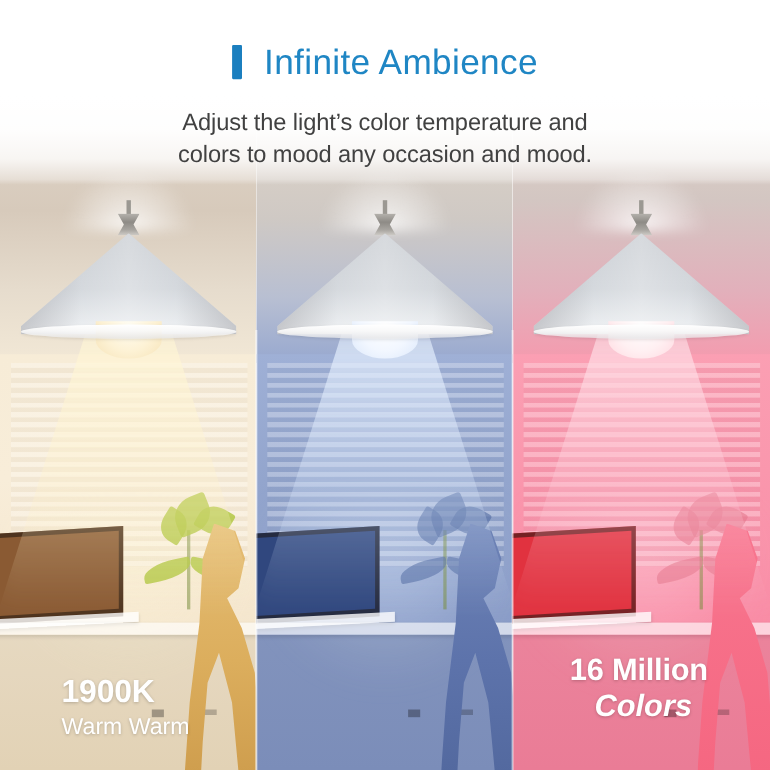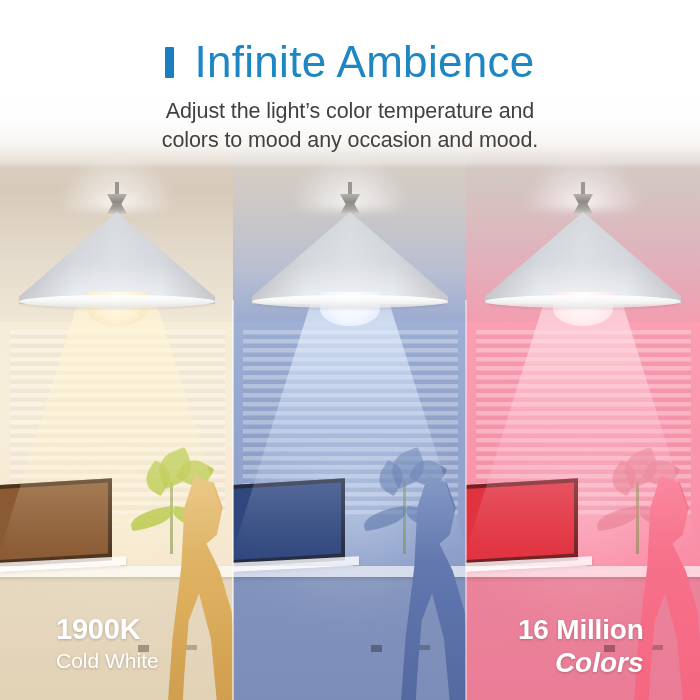--- a/index.html
+++ b/index.html
@@ -45,21 +45,21 @@
     gap: 20px;
   }
   .accent-bar {
     width: 9px;
     height: 31px;
     background: #1b7fbf;
     border-radius: 1px;
     flex: none;
   }
   .title {
-    font-size: 44px;
+    font-size: 32px;
     font-weight: 400;
     color: #1f86c4;
     letter-spacing: 0.3px;
     line-height: 1;
     white-space: nowrap;
   }
   .subtitle {
     position: absolute;
     left: 0; top: 97px;
     width: 700px;
@@ -409,21 +409,21 @@
   }
   .cap-sub {
     font-size: 21px;
     font-weight: 400;
     line-height: 1.05;
     margin-top: 6px;
     white-space: pre-line;
   }
   .cap-warm { left: 56px;  top: 615px; }
   .cap-cold { left: 297px; top: 615px; }
-  .cap-rgb  { left: 518px; top: 616px; text-align: right; }
+  .cap-rgb  { left: 518px; top: 595px; text-align: center; }
   .cap-rgb .cap-title { font-size: 28px; }
   .cap-rgb .cap-sub   { font-size: 28px; font-weight: bold; margin-top: 4px; margin-left: 8px; font-style: italic; }
 </style>
 </head>
 <body>
 
 <div class="stage">
 
   <div class="room">
 
@@ -534,21 +534,21 @@
     <div class="rod"></div>
     <div class="canopy"></div>
     <div class="down-glow glow-rgb"></div>
     <div class="shade"></div>
     <div class="bulb bulb-rgb"></div>
     <div class="shade-lip"></div>
   </div>
 
   <div class="caption cap-warm">
     <div class="cap-title">1900K</div>
-    <div class="cap-sub">Cold White</div>
+    <div class="cap-sub">Warm Warm</div>
   </div>
 
   <div class="caption cap-cold">
   </div>
 
   <div class="caption cap-rgb">
     <div class="cap-title">16 Million</div>
     <div class="cap-sub">Colors</div>
   </div>
 

